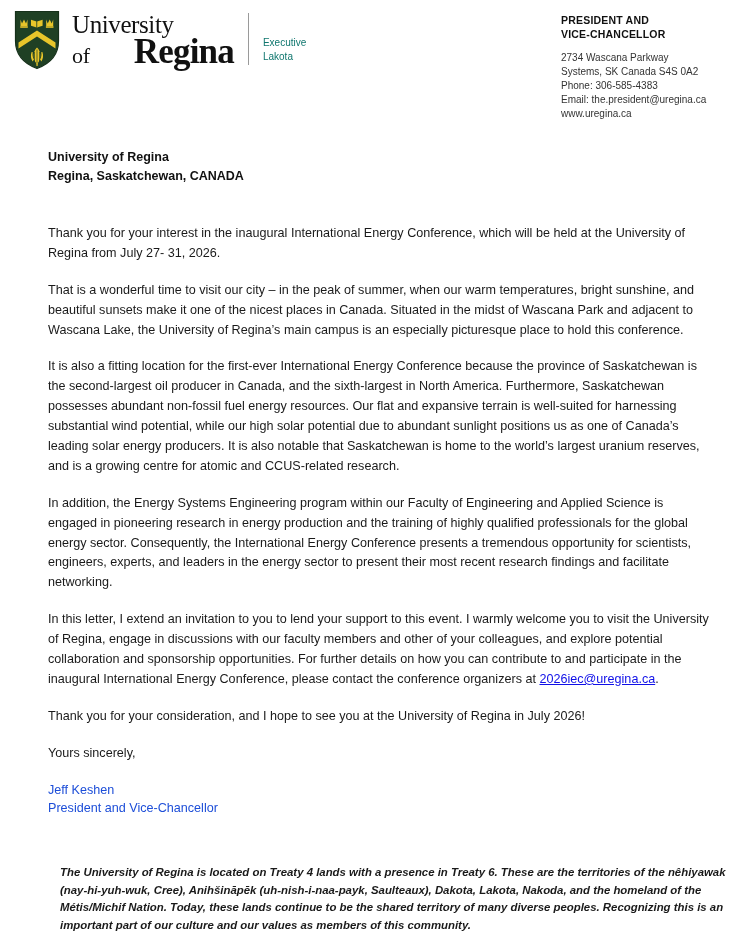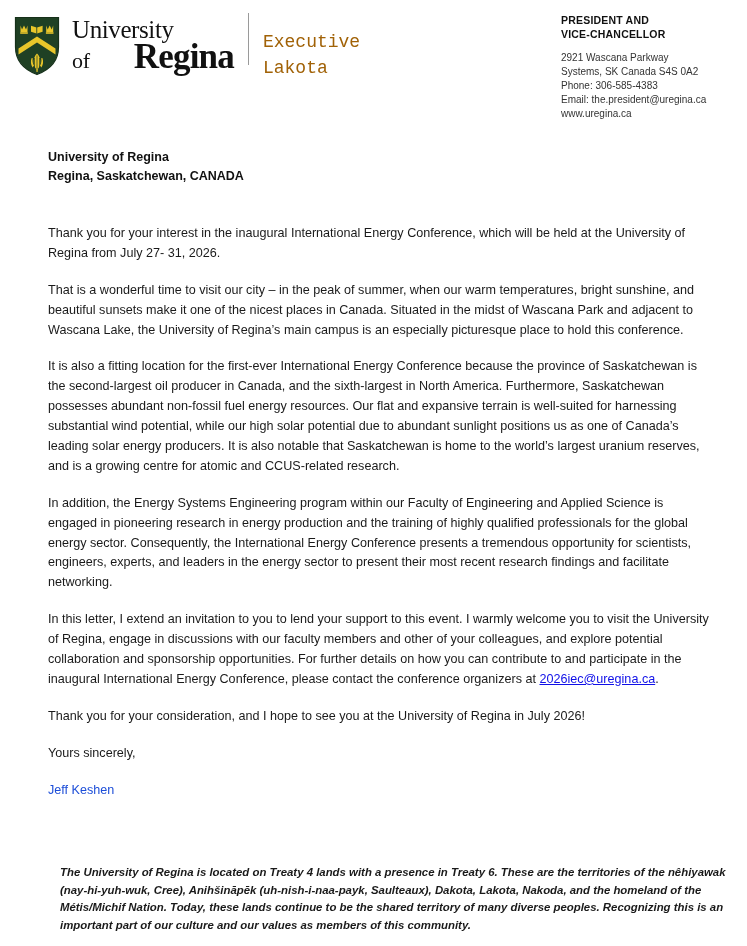--- a/index.html
+++ b/index.html
@@ -76,24 +76,24 @@
 
   .brand-divider {
     width: 1px;
     align-self: stretch;
     background: #9a9a9a;
     margin: 3px 14px 0 14px;
     height: 52px;
   }
 
   .unit-name {
-    font-family: Liberation Mono, monospace;
-    font-size: 18px;
+    font-family: Liberation Sans, sans-serif;
+    font-size: 10px;
     line-height: 1.42;
-    color: #a16207;
+    color: #0f766e;
     padding-top: 20px;
     white-space: nowrap;
   }
   .unit-name span { display: block; }
 
   .contact-block {
     position: absolute;
     right: 14px;
     top: 14px;
     width: 172px;
@@ -230,21 +230,21 @@
         <span>Lakota</span>
       </div>
     </div>
 
     <div class="contact-block">
       <div class="contact-title">
         <span>PRESIDENT AND</span>
         <span>VICE-CHANCELLOR</span>
       </div>
       <div class="contact-lines">
-        <span>2921 Wascana Parkway</span>
+        <span>2734 Wascana Parkway</span>
         <span>Systems, SK Canada S4S 0A2</span>
         <span>Phone: 306-585-4383</span>
         <span>Email: the.president@uregina.ca</span>
         <span>www.uregina.ca</span>
       </div>
     </div>
   </div>
 
   <div class="letter-body">
 
@@ -259,20 +259,21 @@
     <p class="para">In addition, the Energy Systems Engineering program within our Faculty of Engineering and Applied Science is engaged in pioneering research in energy production and the training of highly qualified professionals for the global energy sector. Consequently, the International Energy Conference presents a tremendous opportunity for scientists, engineers, experts, and leaders in the energy sector to present their most recent research findings and facilitate networking.</p>
 
     <p class="para"><span>In this letter, I extend an invitation to you to lend your support to this event. I warmly welcome you to visit the University of Regina, engage in discussions with our faculty members and other of your colleagues, and explore potential collaboration and sponsorship opportunities. For further details on how you can contribute to and participate in the inaugural International Energy Conference, please contact the conference organizers at </span><a class="email-link" href="#">2026iec@uregina.ca</a><span>.</span></p>
 
     <p class="para">Thank you for your consideration, and I hope to see you at the University of Regina in July 2026!</p>
 
     <p class="para closing">Yours sincerely,</p>
 
     <div class="signature-block">
       <span class="sig-name">Jeff Keshen</span>
+      <span class="sig-title">President and Vice-Chancellor</span>
     </div>
   </div>
 
   <div class="footer">
     <p class="footer-text">The University of Regina is located on Treaty 4 lands with a presence in Treaty 6. These are the territories of the nêhiyawak (nay-hi-yuh-wuk, Cree), Anihšināpēk (uh-nish-i-naa-payk, Saulteaux), Dakota, Lakota, Nakoda, and the homeland of the Métis/Michif Nation. Today, these lands continue to be the shared territory of many diverse peoples. Recognizing this is an important part of our culture and our values as members of this community.</p>
   </div>
 
 </div>
 
 </body></html>

